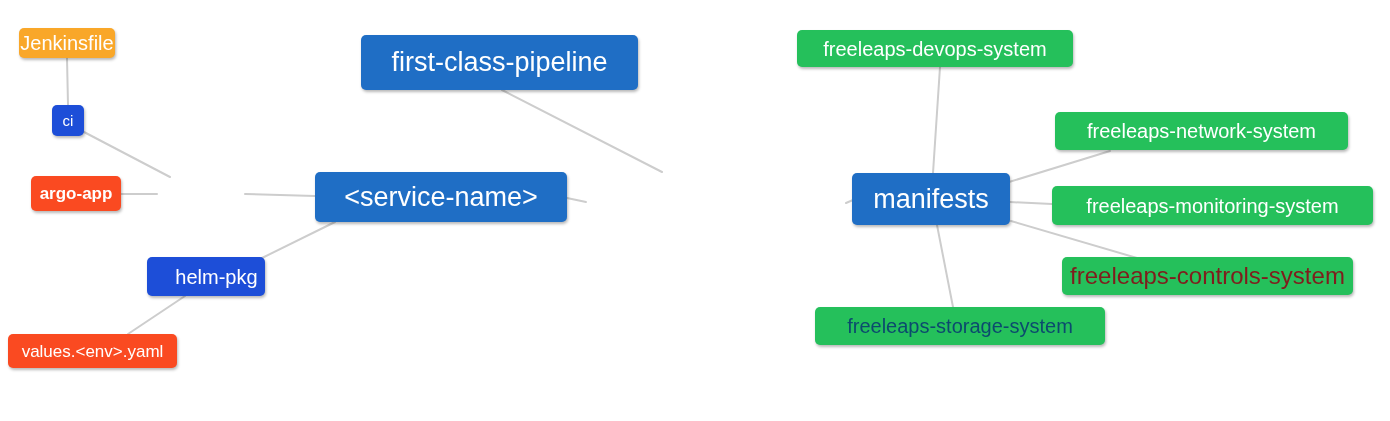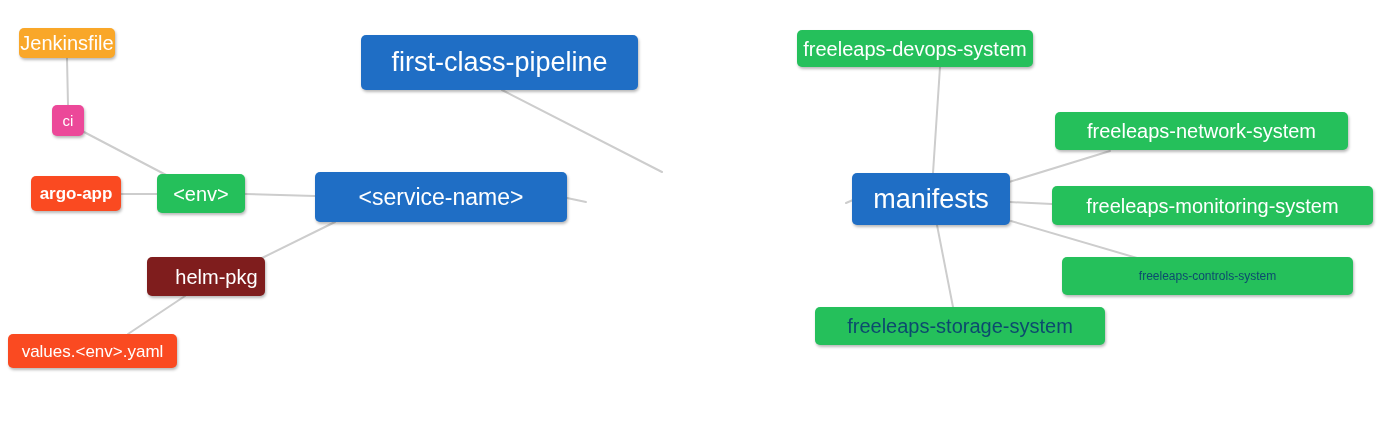--- a/index.html
+++ b/index.html
@@ -46,26 +46,25 @@
       <line x1="502" y1="90" x2="662" y2="172" stroke="#cdcdcd" stroke-width="2" stroke-linecap="round"></line>
       <line x1="567" y1="198" x2="586" y2="202" stroke="#cdcdcd" stroke-width="2" stroke-linecap="round"></line>
       <line x1="846" y1="203" x2="853" y2="200" stroke="#cdcdcd" stroke-width="2" stroke-linecap="round"></line>
       <line x1="933" y1="173" x2="940" y2="67" stroke="#cdcdcd" stroke-width="2" stroke-linecap="round"></line>
       <line x1="1009" y1="182" x2="1110" y2="151" stroke="#cdcdcd" stroke-width="2" stroke-linecap="round"></line>
       <line x1="1010" y1="202" x2="1052" y2="204" stroke="#cdcdcd" stroke-width="2" stroke-linecap="round"></line>
       <line x1="1011" y1="221" x2="1137" y2="258" stroke="#cdcdcd" stroke-width="2" stroke-linecap="round"></line>
       <line x1="937" y1="225" x2="953" y2="307" stroke="#cdcdcd" stroke-width="2" stroke-linecap="round"></line>
     </svg>
     <div class="node" style="left: 315px; top: 35px; width: 277px; height: 55px; font-size: 27px; background: rgb(31, 110, 197); color: rgb(255, 255, 255); margin-left: 46px;">first-class-pipeline</div>
-    <div class="node" style="left: 315px; top: 172px; width: 252px; height: 50px; font-size: 23px; background: rgb(31, 110, 197); color: rgb(255, 255, 255);">&lt;service-name&gt;</div>
+    <div class="node" style="left: 315px; top: 172px; width: 252px; height: 50px; font-size: 27px; background: rgb(31, 110, 197); color: rgb(255, 255, 255);">&lt;service-name&gt;</div>
     <div class="node" style="left: 852px; top: 173px; width: 158px; height: 52px; font-size: 27px; background: rgb(31, 110, 197); color: rgb(255, 255, 255);">manifests</div>
-    <div class="node" style="left: 157px; top: 174px; width: 88px; height: 39px; font-size: 20px; background: rgb(37, 192, 91); color: rgb(255, 255, 255);">&lt;env&gt;</div>
-    <div class="node" style="left: 147px; top: 257px; width: 118px; height: 39px; font-size: 20px; background: #7f1d1d; color: rgb(255, 255, 255); padding-left: 21px;">helm-pkg</div>
-    <div class="node" style="left: 52px; top: 105px; width: 32px; height: 31px; font-size: 15px; background: #ec4899; color: rgb(255, 255, 255);">ci</div>
+    <div class="node" style="left: 147px; top: 257px; width: 118px; height: 39px; font-size: 20px; background: #1d4ed8; color: rgb(255, 255, 255); padding-left: 21px;">helm-pkg</div>
+    <div class="node" style="left: 52px; top: 105px; width: 32px; height: 31px; font-size: 15px; background: #1d4ed8; color: rgb(255, 255, 255);">ci</div>
     <div class="node" style="left: 31px; top: 176px; width: 90px; height: 35px; font-size: 17px; background: rgb(250, 74, 33); color: rgb(255, 255, 255); font-weight: bold;">argo-app</div>
     <div class="node" style="left: 8px; top: 334px; width: 169px; height: 34px; font-size: 17px; background: rgb(250, 74, 33); color: rgb(255, 255, 255);">values.&lt;env&gt;.yaml</div>
     <div class="node" style="left: 19px; top: 28px; width: 96px; height: 30px; font-size: 20px; background: rgb(249, 167, 41); color: rgb(255, 255, 255);">Jenkinsfile</div>
-    <div class="node" style="left: 797px; top: 30px; width: 236px; height: 37px; font-size: 20px; background: rgb(37, 192, 91); color: rgb(255, 255, 255);">freeleaps-devops-system</div>
+    <div class="node" style="left: 797px; top: 30px; width: 276px; height: 37px; font-size: 20px; background: rgb(37, 192, 91); color: rgb(255, 255, 255);">freeleaps-devops-system</div>
     <div class="node" style="left: 1055px; top: 112px; width: 293px; height: 38px; font-size: 20px; background: rgb(37, 192, 91); color: rgb(255, 255, 255);">freeleaps-network-system</div>
     <div class="node" style="left: 1052px; top: 186px; width: 321px; height: 39px; font-size: 20px; background: rgb(37, 192, 91); color: rgb(255, 255, 255);">freeleaps-monitoring-system</div>
-    <div class="node" style="left: 1062px; top: 257px; width: 291px; height: 38px; font-size: 12px; background: rgb(37, 192, 91); color: #0c4a6e;">freeleaps-controls-system</div>
+    <div class="node" style="left: 1062px; top: 257px; width: 291px; height: 38px; font-size: 24px; background: rgb(37, 192, 91); color: #7f1d1d;">freeleaps-controls-system</div>
     <div class="node" style="left: 815px; top: 307px; width: 290px; height: 38px; font-size: 20px; background: rgb(37, 192, 91); color: #0c4a6e;">freeleaps-storage-system</div>
   </div>
 
 </body></html>

